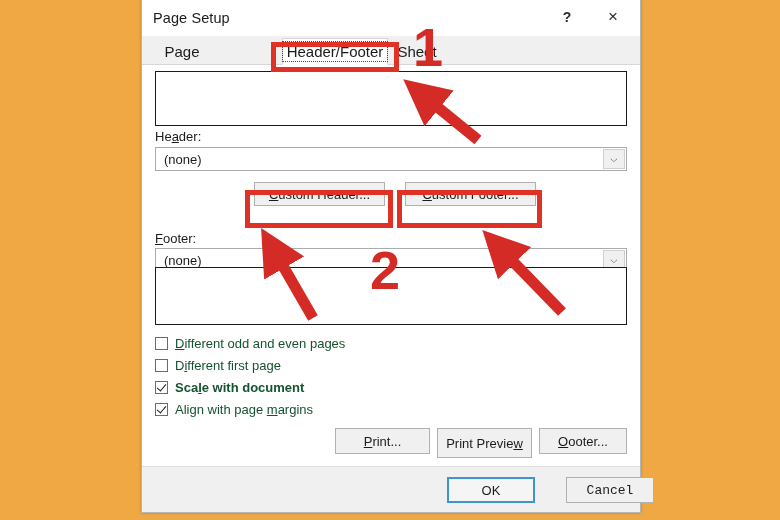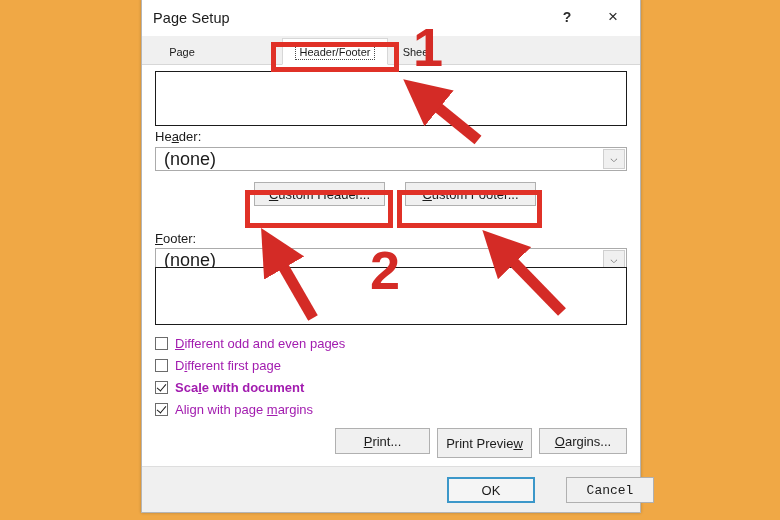--- a/index.html
+++ b/index.html
@@ -67,21 +67,21 @@
     background: #f0f0f0;
     border-bottom: 1px solid #d7d7d7;
   }
   .tab {
     position: absolute;
     top: 3px;
     height: 25px;
     display: flex;
     align-items: center;
     justify-content: center;
-    font-size: 11px;
+    font-size: 15px;
     color: #1b1b1b;
     background: transparent;
     box-sizing: border-box;
     padding: 0 9px;
   }
   .tab.selected {
     background: #ffffff;
     border: 1px solid #d7d7d7;
     border-bottom: 1px solid #ffffff;
     top: 2px;
@@ -132,21 +132,21 @@
     border: 1px solid #ababab;
     box-sizing: border-box;
     display: flex;
     align-items: center;
   }
   #header-combo { top: 82px; }
   #footer-combo { top: 183px; }
   .combo-value {
     flex: 1;
     padding-left: 8px;
-    font-size: 18px;
+    font-size: 13px;
     color: #1b1b1b;
   }
   .combo-arrow {
     width: 22px;
     height: 20px;
     margin-right: 1px;
     background: #f0f0f0;
     border: 1px solid #cfcfcf;
     box-sizing: border-box;
     display: flex;
@@ -174,21 +174,21 @@
   #custom-footer-btn { left: 263px; top: 117px; width: 131px; height: 24px; }
 
   
   .cbrow {
     position: absolute;
     left: 13px;
     height: 20px;
     display: flex;
     align-items: center;
     font-size: 13px;
-    color: #a21caf;
+    color: #14532d;
   }
   .cbbox {
     width: 13px;
     height: 13px;
     border: 1px solid #6b6b6b;
     background: #ffffff;
     box-sizing: border-box;
     margin-right: 7px;
     position: relative;
     flex: none;
@@ -357,21 +357,21 @@
         <span>rint...</span>
     </button>
 
     <button class="dlg-btn" id="print-preview-btn">
       <span>Print Previe</span>
         <u>w</u>
     </button>
 
     <button class="dlg-btn" id="options-btn">
       <u>O</u>
-        <span>argins...</span>
+        <span>ooter...</span>
     </button>
 
   </div>
 
   <div id="footerbar">
     <button class="foot-btn" id="ok-btn">OK</button>
     <button class="foot-btn" id="cancel-btn">Cancel</button>
   </div>
 
 </div>

